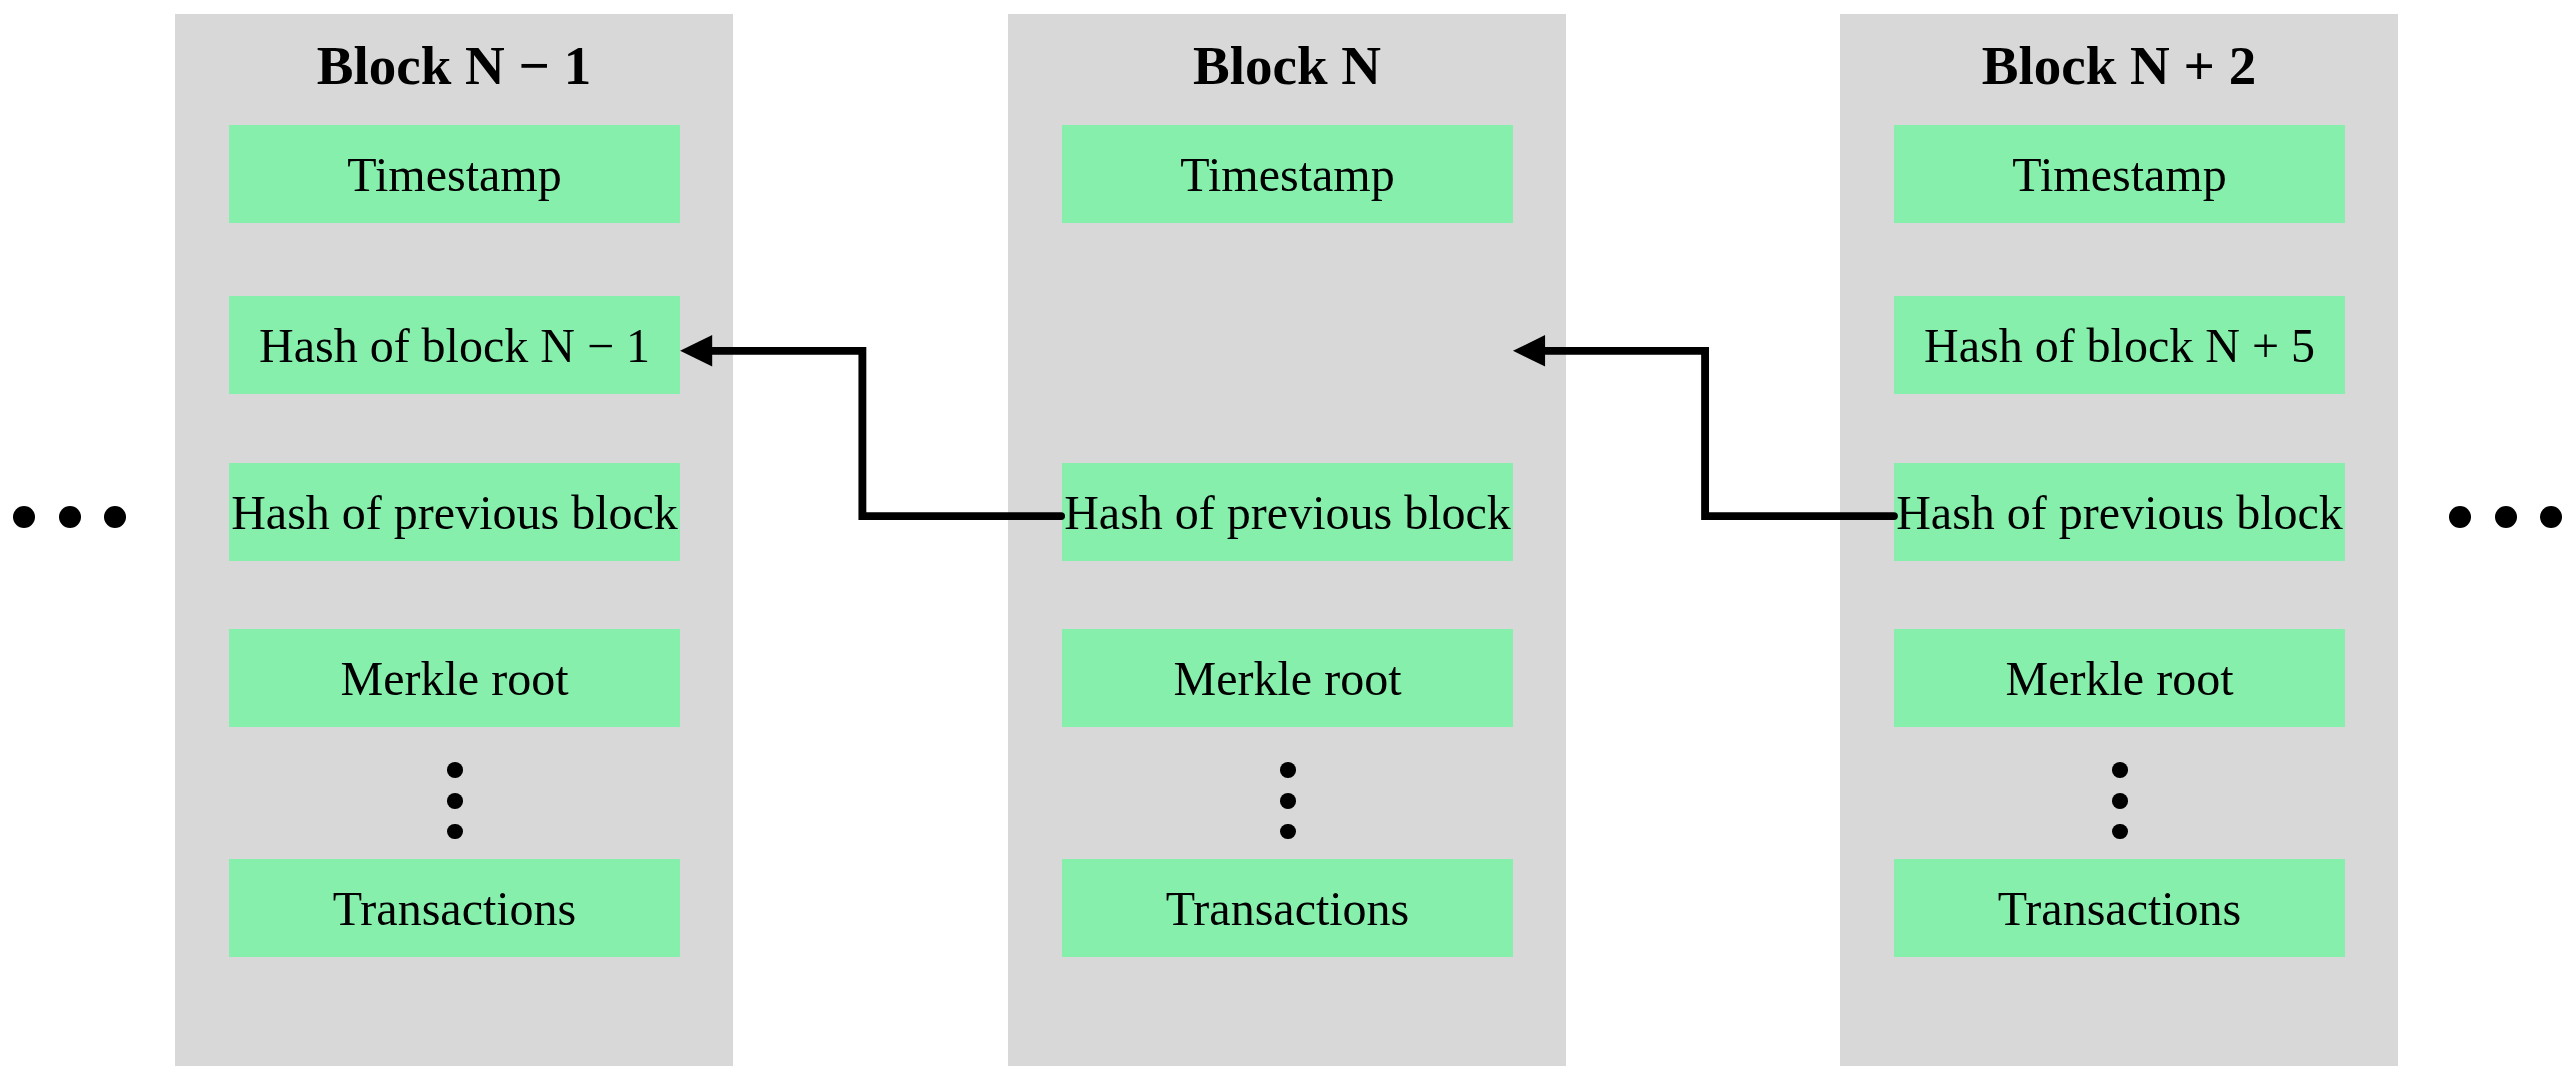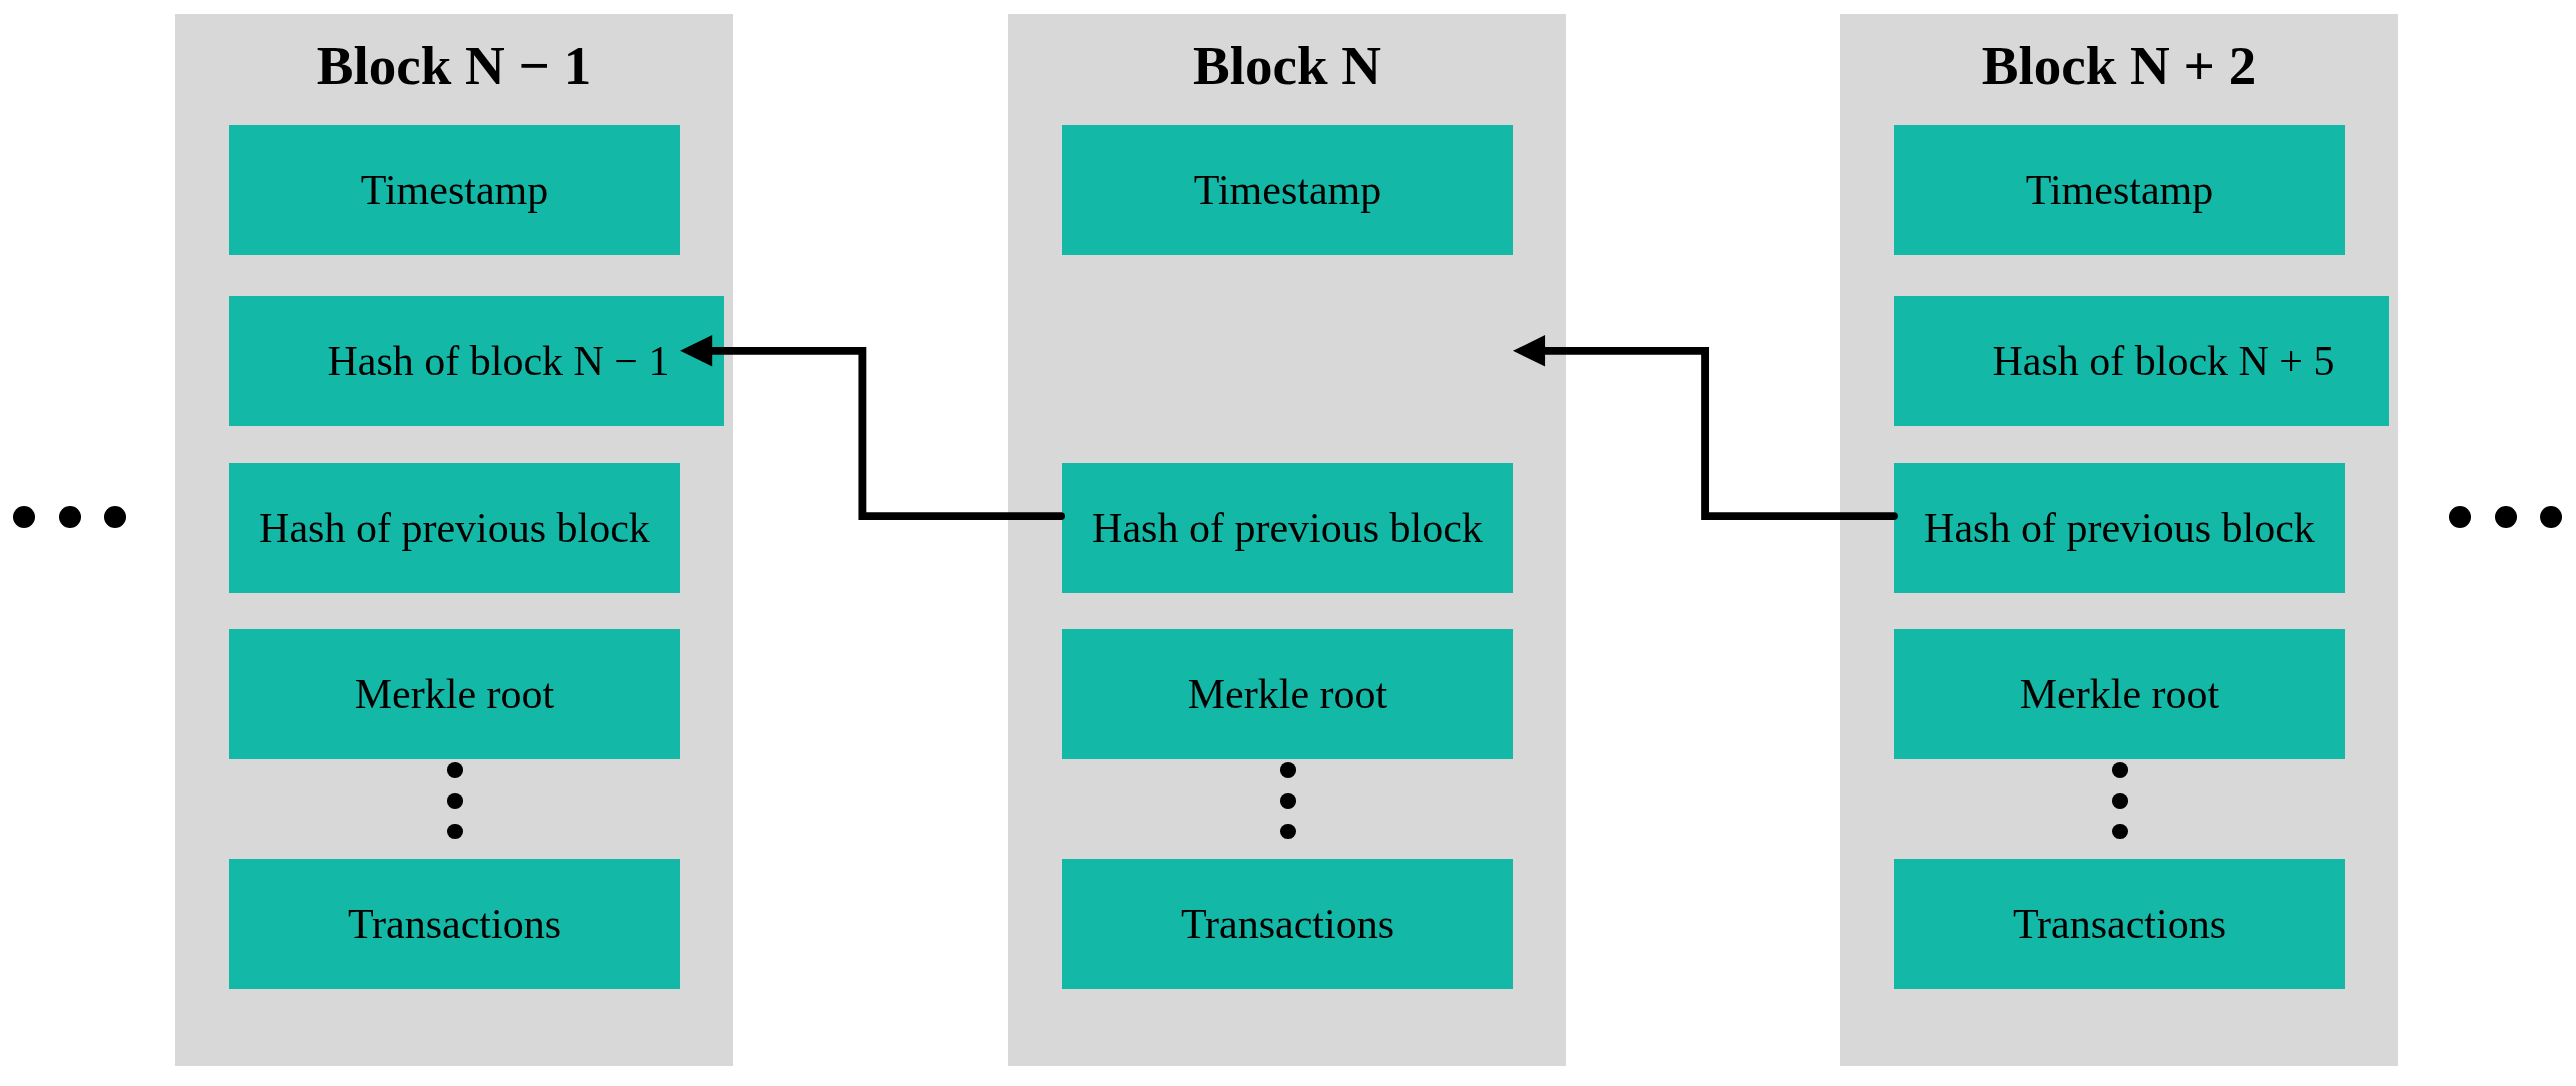--- a/index.html
+++ b/index.html
@@ -31,30 +31,30 @@
     align-items: center;
     justify-content: center;
     font-size: 55px;
     font-weight: bold;
     white-space: nowrap;
   }
   .field {
     position: absolute;
     left: 54px;
     width: 451px;
-    height: 130px;
-    background: #14b8a6;
+    height: 98px;
+    background: #86efac;
     display: flex;
     align-items: center;
     justify-content: center;
-    font-size: 42px;
+    font-size: 48px;
     white-space: nowrap;
   }
   .field.f0 { top: 111px; }
-  .field.f1 { top: 282px; padding-left: 44px; }
+  .field.f1 { top: 282px; }
   .field.f2 { top: 449px; }
   .field.f3 { top: 615px; }
   .field.f4 { top: 845px; }
   .vdots {
     position: absolute;
     left: 272px;
     top: 748px;
     width: 15.7px;
     display: flex;
     flex-direction: column;

